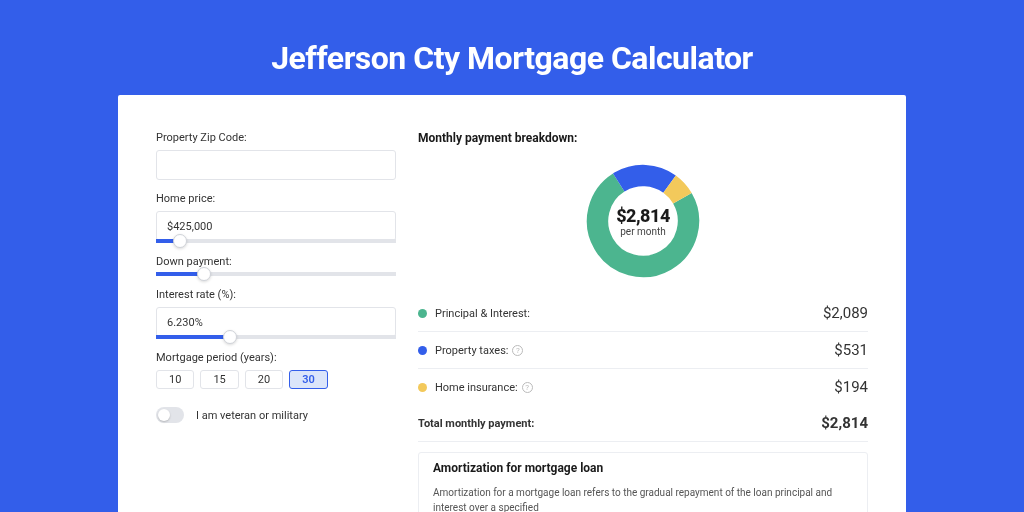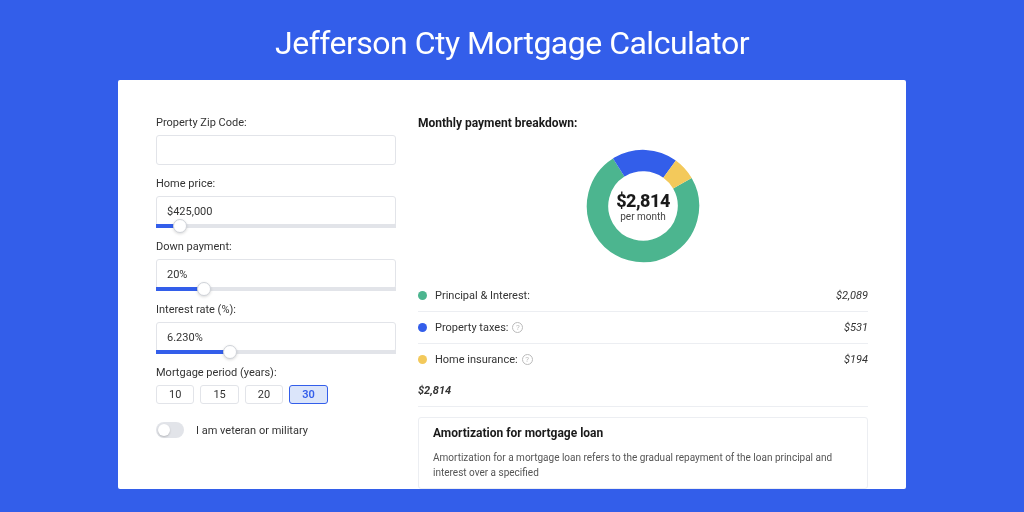--- a/index.html
+++ b/index.html
@@ -1,17 +1,17 @@
 <!DOCTYPE html>
 <html><head>
 <meta charset="utf-8">
 <style>
   * { box-sizing: border-box; margin: 0; padding: 0; font-family: -apple-system, BlinkMacSystemFont, "Segoe UI", Roboto, Arial, sans-serif; }
   body { background: #335eea; width: 1024px; height: 512px; overflow: hidden; }
-  .page-title { text-align: center; color: #fff; font-size: 32px; font-weight: 400; padding: 24px 0 18px; letter-spacing: -0.5px; }
+  .page-title { text-align: center; color: #fff; font-size: 32px; font-weight: 700; padding: 39px 0 18px; letter-spacing: -0.5px; }
   .outer-card { background: #ffffff; width: 788px; margin: 0 auto; padding: 14px 0 0; border-radius: 2px; }
   .card { background: #fff; width: 760px; margin: 0 auto; padding: 22px 24px 0; display: flex; gap: 22px; }
   .left { width: 240px; flex-shrink: 0; }
   .right { flex: 1; }
 
   .label { font-size: 11px; color: #333; margin-bottom: 6px; display: block; }
   .input { width: 100%; height: 30px; border: 1px solid #e2e4e9; border-radius: 3px; padding: 0 10px; font-size: 11px; color: #333; outline: none; }
   .input-row { display: flex; gap: 8px; }
   .input-row .input:first-child { flex: 1.9; }
   .input-row .input:last-child { flex: 1; }
@@ -36,21 +36,21 @@
   .donut svg { transform: rotate(-30deg); }
   .donut-center { position: absolute; inset: 0; display: flex; flex-direction: column; justify-content: center; align-items: center; }
   .donut-amount { font-size: 18px; font-weight: 800; color: #1a1a1a; letter-spacing: -0.5px; }
   .donut-sub { font-size: 10px; color: #444; }
 
   .break-row { display: flex; align-items: center; padding: 9px 0; border-bottom: 1px solid #eceef2; }
   .break-row:last-child { border-bottom: none; }
   .dot { width: 9px; height: 9px; border-radius: 50%; margin-right: 8px; flex-shrink: 0; }
   .break-label { font-size: 11px; color: #333; flex: 1; display: flex; align-items: center; gap: 4px; }
   .info-icon { width: 11px; height: 11px; border: 1px solid #bbb; border-radius: 50%; display: inline-flex; align-items: center; justify-content: center; font-size: 8px; color: #bbb; }
-  .break-val { font-size: 11px; color: #333; font-style: italic; }
+  .break-val { font-size: 15px; color: #333; }
   .break-row.total .break-label, .break-row.total .break-val { font-weight: 700; }
 
   .amort-sec { margin-top: 10px; border: 1px solid #eceef2; border-radius: 3px; padding: 8px 14px; }
   .amort-title { font-size: 12px; font-weight: 700; color: #1a1a1a; margin-bottom: 10px; }
   .amort-text { font-size: 10px; color: #555; line-height: 1.5; }
 </style>
 </head>
 <body>
 
 <h1 class="page-title">Jefferson Cty Mortgage Calculator</h1>
@@ -70,21 +70,20 @@
       <input class="input" value="$425,000" style="">
       <div class="slider-track">
         <div class="slider-fill" style="width:10%"></div>
         <div class="slider-thumb" style="left:10%"></div>
       </div>
     </div>
 
     <div class="field">
       <label class="label">Down payment:</label>
       <div class="input-row">
-        <input class="input" value="20%" style="">
       </div>
       <div class="slider-track">
         <div class="slider-fill" style="width:20%"></div>
         <div class="slider-thumb" style="left:20%"></div>
       </div>
     </div>
 
     <div class="field">
       <label class="label">Interest rate (%):</label>
       <input class="input" value="6.230%" style="">
@@ -140,20 +139,21 @@
             <span class="break-val">$531</span>
           </div>
           <div class="break-row">
             <span class="dot" style="background: rgb(243, 201, 91);"></span>
             <span class="break-label">Home insurance:<span class="info-icon">?</span></span>
             <span class="break-val">$194</span>
           </div>
         </div>
 
     <div class="break-row total">
+      <span class="break-label">Total monthly payment:</span>
       <span class="break-val">$2,814</span>
     </div>
 
     <div class="amort-sec">
       <div class="amort-title">Amortization for mortgage loan</div>
       <div class="amort-text">Amortization for a mortgage loan refers to the gradual repayment of the loan principal and interest over a specified</div>
     </div>
   </div>
 
 </div>

